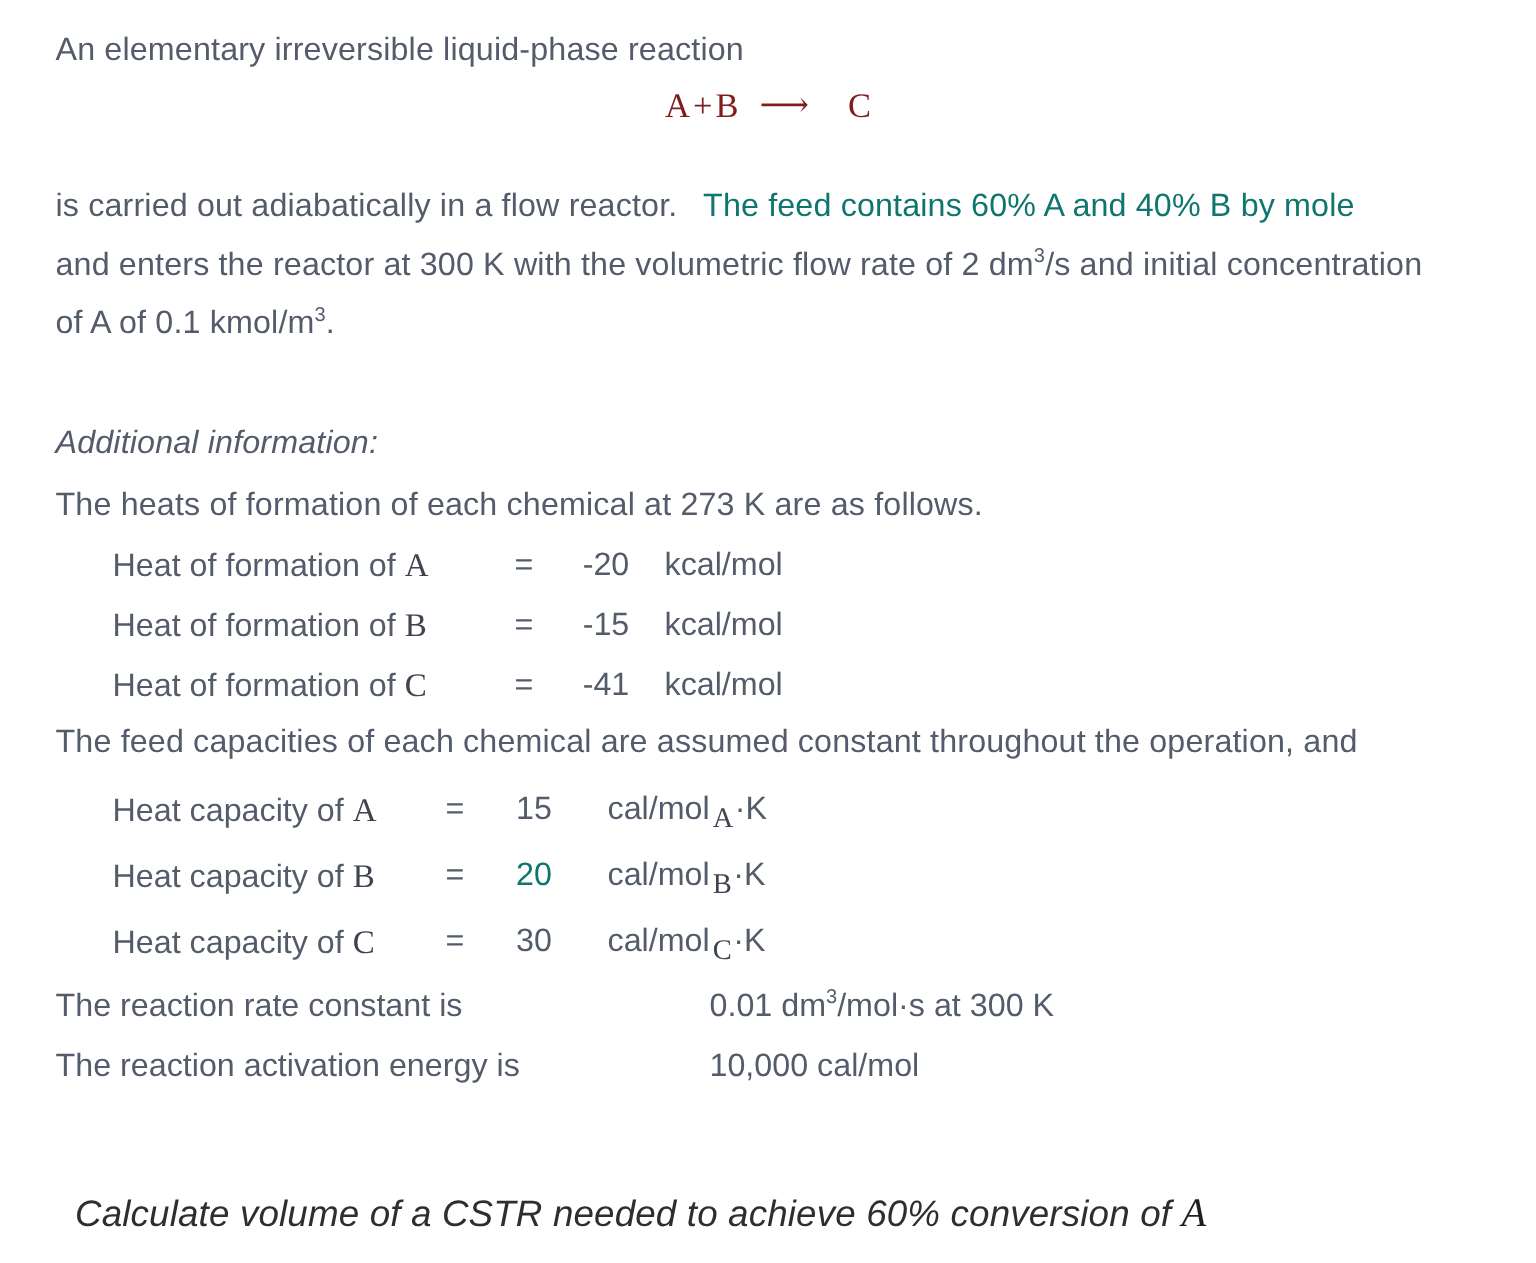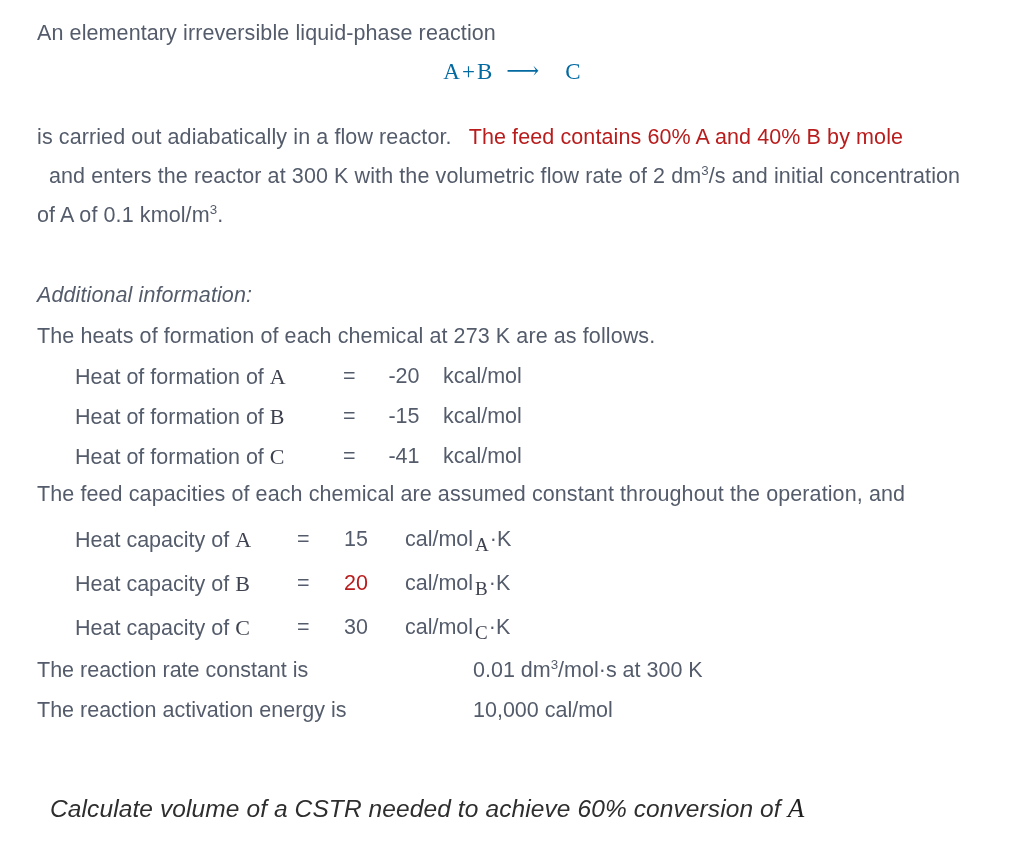--- a/index.html
+++ b/index.html
@@ -30,31 +30,31 @@
     color: #545c6b;
     font-size: 21.5px;
     letter-spacing: 0.1px;
     line-height: 1.1;
   }
 
   .body-text { color: #545c6b; }
 
   .italic { font-style: italic; }
 
-  .red { color: #b91c1c; }
+  .red { color: #0f766e; }
 
   .equation {
     position: absolute;
     left: 0;
     top: 58px;
     width: 1024px;
     text-align: center;
     font-family: "Liberation Serif", "DejaVu Serif", serif;
     font-size: 23px;
-    color: #0369a1;
+    color: #7f1d1d;
     white-space: nowrap;
   }
   .equation .arrow {
     display: inline-block;
     margin: 0 14px;
     position: relative;
     top: -1px;
     font-size: 23px;
     letter-spacing: -2px;
   }
@@ -142,21 +142,21 @@
 
   <div class="equation">
     <span>A</span><span class="plus">+</span><span>B</span><span class="arrow">⟶</span><span class="sp"></span><span>C</span>
   </div>
 
   <div class="line" style="left:37px; top:126px;">
     <span class="body-text">is carried out adiabatically in a flow reactor.</span>
     <span class="red" style="padding-left:11px;">The feed contains 60% A and 40% B by mole</span>
   </div>
 
-  <div class="line body-text" style="left:37px; top:165px;margin-left:12px;">
+  <div class="line body-text" style="left:37px; top:165px;">
     <span>and enters the reactor at 300 K with the volumetric flow rate of 2 dm</span><sup class="sup3">3</sup><span>/s and initial concentration</span>
   </div>
 
   <div class="line body-text" style="left:37px; top:204px;">
     <span>of A of 0.1 kmol/m</span><sup class="sup3">3</sup><span>.</span>
   </div>
 
   <div class="line body-text italic" style="left:37px; top:284px;">Additional information:</div>
 
   <div class="line body-text" style="left:37px; top:325px;">The heats of formation of each chemical at 273 K are as follows.</div>

